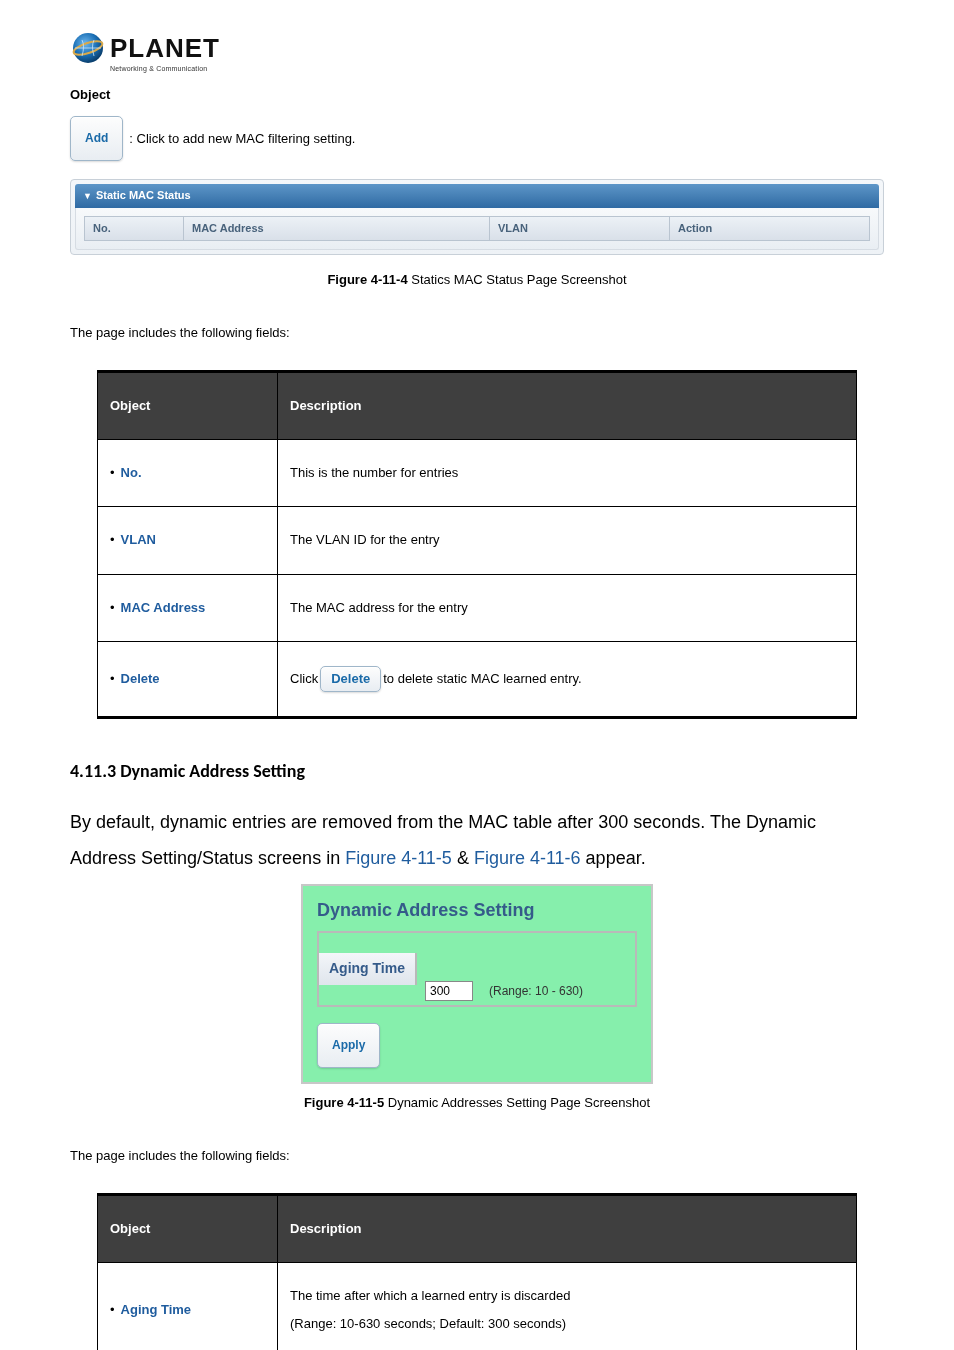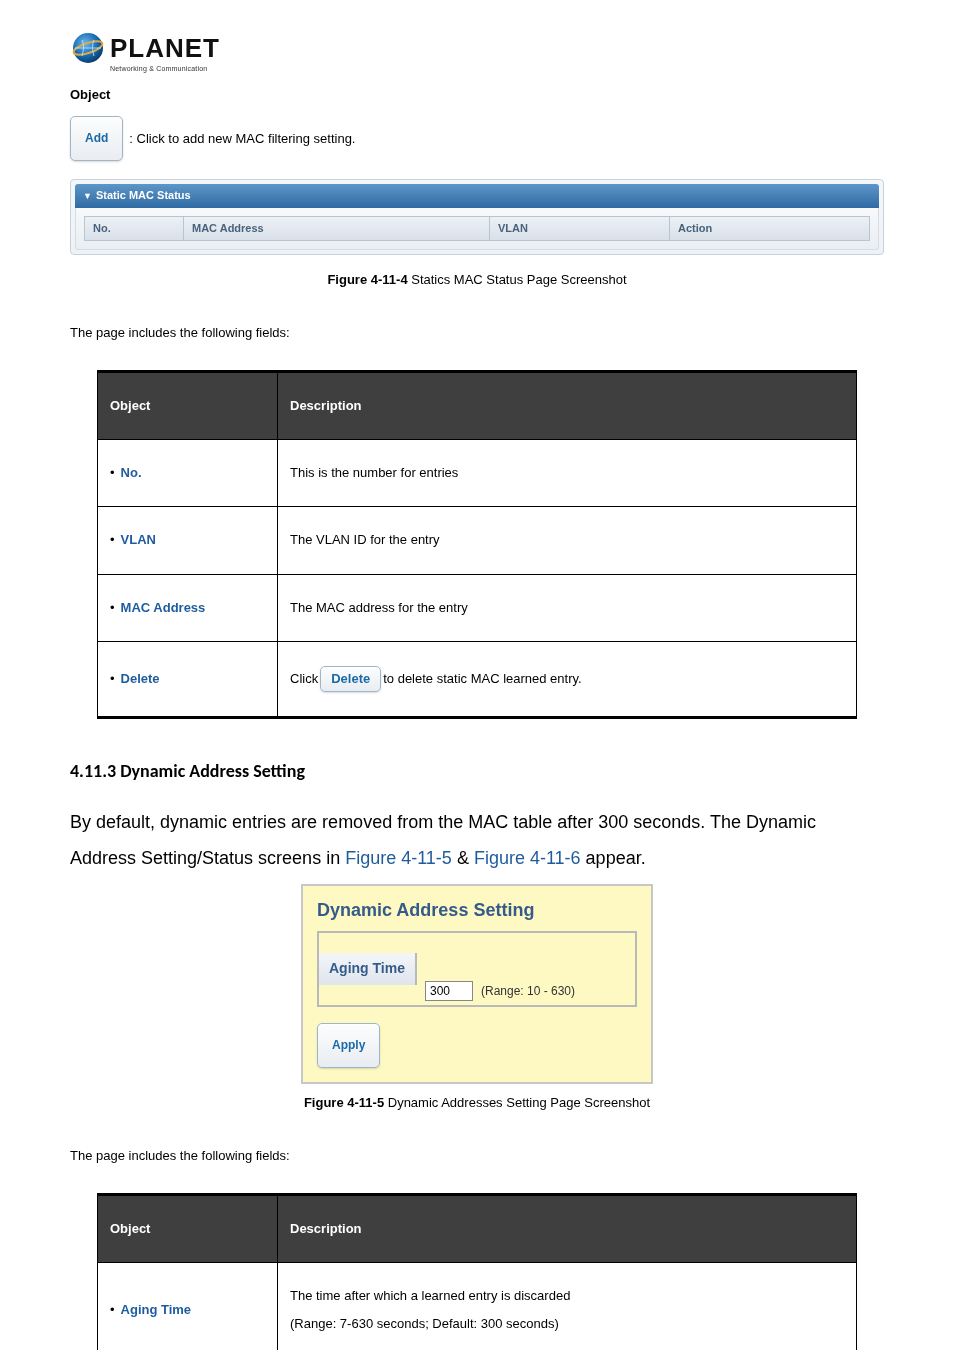--- a/index.html
+++ b/index.html
@@ -117,21 +117,21 @@
   }
 
   .para2 { font-size: 18px; line-height: 2.0; margin-bottom: 8px;}
   .link { color: #1f5c9e; }
 
   .fig-center { display:flex; justify-content:center; margin: 8px 0 6px 0;}
   .das-panel {
     border: 2px solid #c7c7c7;
     padding: 12px 14px 14px 14px;
     width: 352px;
-    background: #fef9c3;
+    background: #86efac;
   }
   .das-title {
     font-family: Arial, sans-serif;
     font-size: 18px;
     font-weight: bold;
     color: #355b8a;
     margin-bottom: 8px;
   }
   .das-row {
     display:flex; align-items:center;
@@ -140,21 +140,21 @@
   .das-label {
     background: linear-gradient(#f3f6f9,#dfe5ec);
     border-right: 2px solid #b9b9b9;
     font-weight: bold;
     color: #355b8a;
     padding: 6px 10px;
     font-size: 14px;
     white-space: nowrap;
   }
   .das-val {
-    display:flex; align-items:center; padding: 4px 8px; gap:8px; flex:1;
+    display:flex; align-items:center; padding: 4px 8px; gap:16px; flex:1;
     font-size: 12px; color:#333;margin-top:44px;
   }
   .das-val input {
     width: 48px; border: 1px solid #888; font-size:12px; padding: 2px 4px;
   }
   .das-apply { margin-top: 16px; }
 
   .page-num { text-align:center; font-size:16px; margin-top: 40px; }
 </style>
 </head>
@@ -277,19 +277,19 @@
     <tr>
       <th>Object</th>
       <th>Description</th>
     </tr>
   </thead>
   <tbody>
     <tr>
       <td><span class="bullet">•</span><span class="key">Aging Time</span></td>
       <td>
         <div>The time after which a learned entry is discarded</div>
-        <div style="margin-top:10px">(Range: 7-630 seconds; Default: 300 seconds)</div>
+        <div style="margin-top:10px">(Range: 10-630 seconds; Default: 300 seconds)</div>
       </td>
     </tr>
   </tbody>
 </table>
 
 <div class="page-num">292</div>
 
 </body></html>

